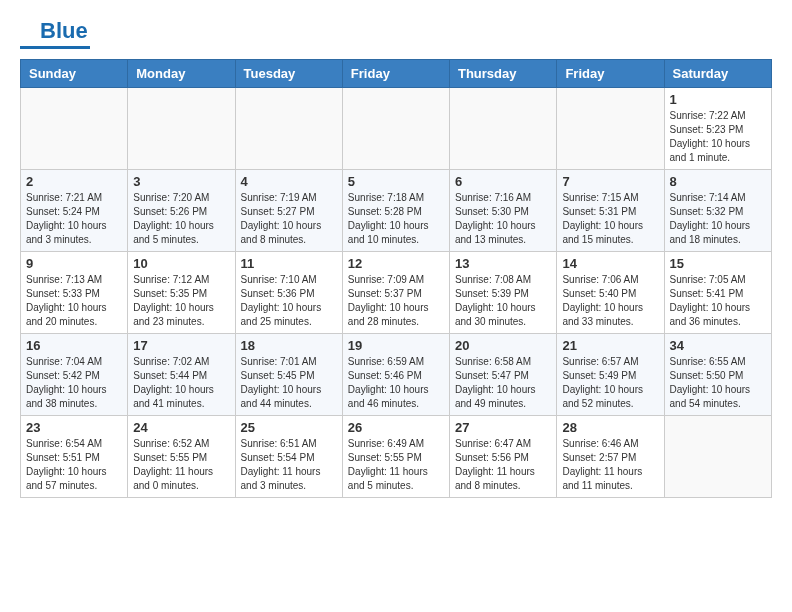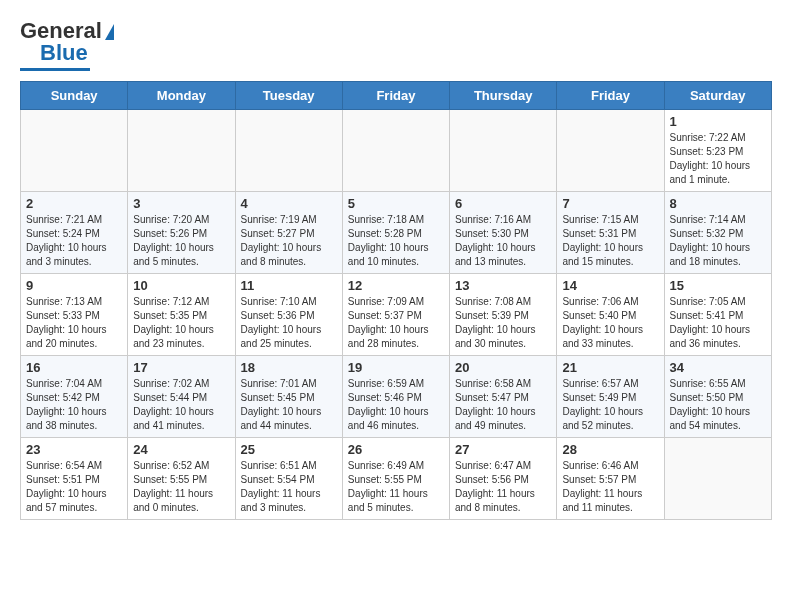--- a/index.html
+++ b/index.html
@@ -50,21 +50,21 @@
       width: 100%;
       border-collapse: collapse;
       border: 1px solid #ccc;
     }
     .calendar th {
       background: #3a7fc1;
       color: #fff;
       font-size: 13px;
       font-weight: bold;
       padding: 6px 8px;
-      text-align: center;
+      text-align: left;
       border: 1px solid #2e6aa3;
     }
     .calendar td {
       border: 1px solid #ccc;
       vertical-align: top;
       padding: 4px 5px;
       width: 108px;
       min-height: 90px;
       font-size: 10px;
       color: #333;
@@ -90,25 +90,20 @@
     tr:nth-child(odd) td {
       background: #fff;
     }
     .calendar thead tr th { background: #3a7fc1; }
   </style>
 </head>
 <body>
 
 <div class="header">
   <div class="logo">
-    <div style="display:flex; align-items:center; gap:0px;">
-      <span class="logo-text">
-        <span style="color:#333;">General</span><span style="display:inline-block; width:0; height:0; border-left:9px solid transparent; border-bottom:16px solid #1a6baf; margin-left:3px; vertical-align:middle;"></span>
-      </span>
-    </div>
     <div style="display:flex; align-items:center; margin-top:-2px;margin-left:20px;">
       <span style="font-size:22px; font-weight:bold; color:#1a6baf; margin-left:0;">Blue</span>
     </div>
     <div class="logo-line"></div>
   </div>
   <div class="title-block">
     <div class="month-title"></div>
     <div class="location-title"></div>
   </div>
 </div>
@@ -326,20 +321,20 @@
         <td>
           <span class="day-number">27</span>
           <div class="day-info" style="white-space: pre-line;">Sunrise: 6:47 AM
 Sunset: 5:56 PM
 Daylight: 11 hours
 and 8 minutes.</div>
         </td>
         <td>
           <span class="day-number">28</span>
           <div class="day-info" style="white-space: pre-line;">Sunrise: 6:46 AM
-Sunset: 5:57 PM
+Sunset: 2:57 PM
 Daylight: 11 hours
 and 11 minutes.</div>
         </td>
         <td class="empty"></td>
       </tr>
     </tbody>
 </table>
 
 </body></html>

